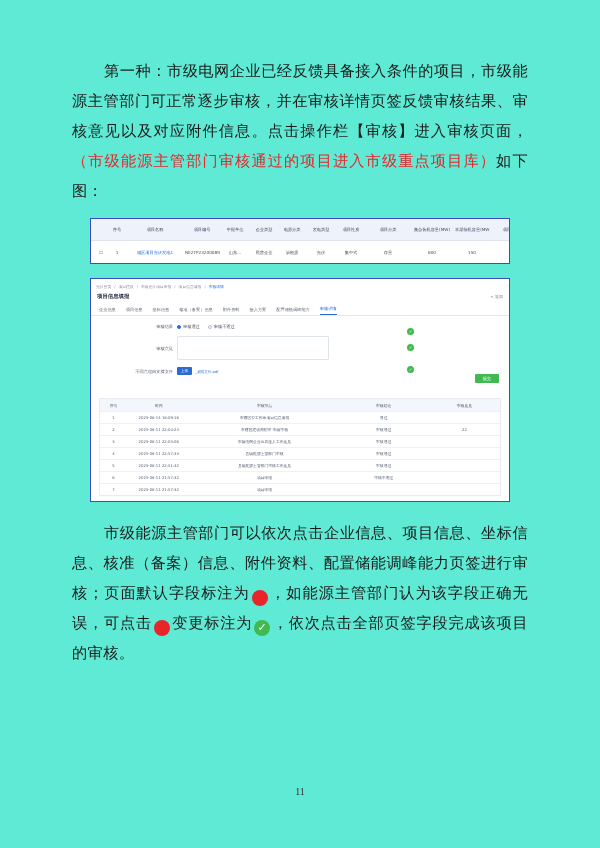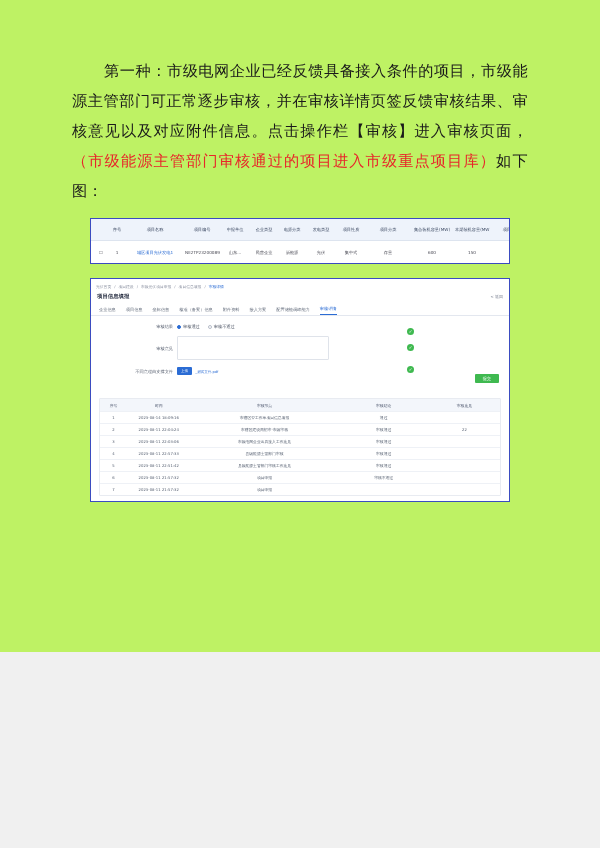--- a/index.html
+++ b/index.html
@@ -3,22 +3,22 @@
 <meta charset="utf-8">
 <style>
   html, body {
     margin: 0;
     padding: 0;
     background: #f0f0f0;
   }
   .page {
     position: relative;
     width: 600px;
-    height: 652px;
-    background: #bef264;
+    height: 848px;
+    background: #5eead4;
     overflow: hidden;
     font-family: "DejaVu Sans", sans-serif;
   }
   .doc-body {
     position: absolute;
     left: 72px;
     top: 56px;
     width: 456px;
   }
   .para {
@@ -426,16 +426,19 @@
         <div class="s2-log-row">
           <div class="s2-log-cell lc0">7</div>
           <div class="s2-log-cell lc1">2023-08-11 21:57:32</div>
           <div class="s2-log-cell lc2">项目申报</div>
           <div class="s2-log-cell lc3"></div>
           <div class="s2-log-cell lc4"></div>
         </div>
       </div>
     </div>
 
+    <p class="para" style="margin-top:16px;">
+      <span class="indent"></span><span>市级能源主管部门可以依次点击企业信息、项目信息、坐标信息、核准（备案）信息、附件资料、配置储能调峰能力页签进行审核；页面默认字段标注为</span><span class="badge red">✕</span><span>，如能源主管部门认为该字段正确无误，可点击</span><span class="badge red">✕</span><span>变更标注为</span><span class="badge green">✓</span><span>，依次点击全部页签字段完成该项目的审核。</span>
+    </p>
   </div>
 
   <div class="page-num">11</div>
 </div>
 
 </body></html>

